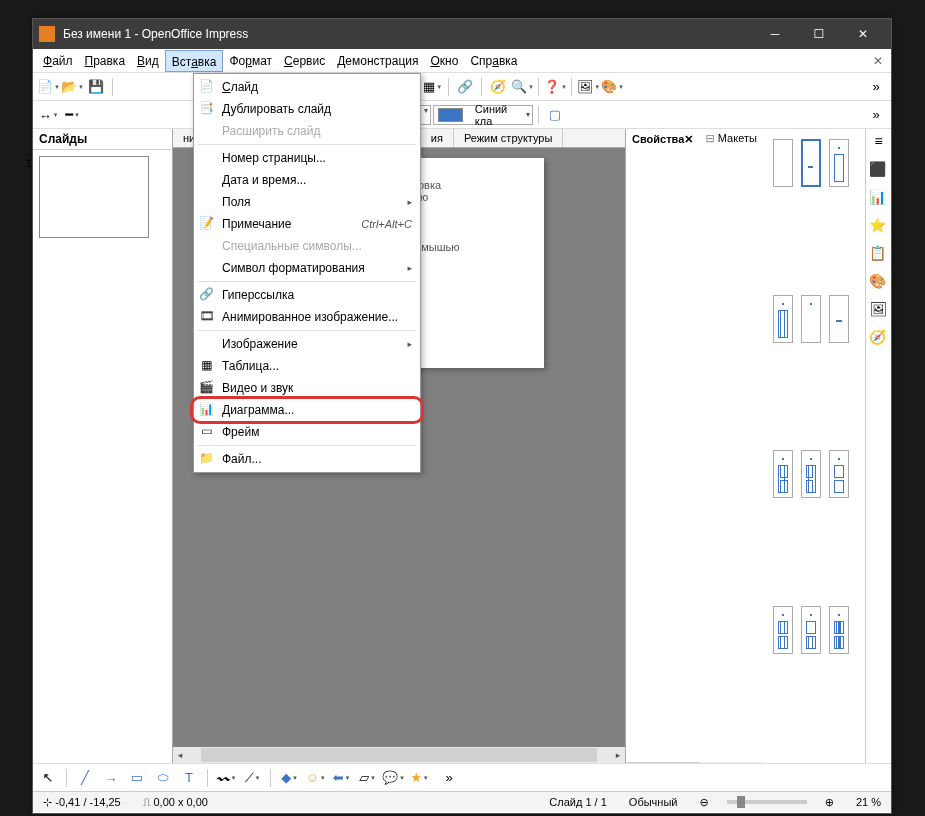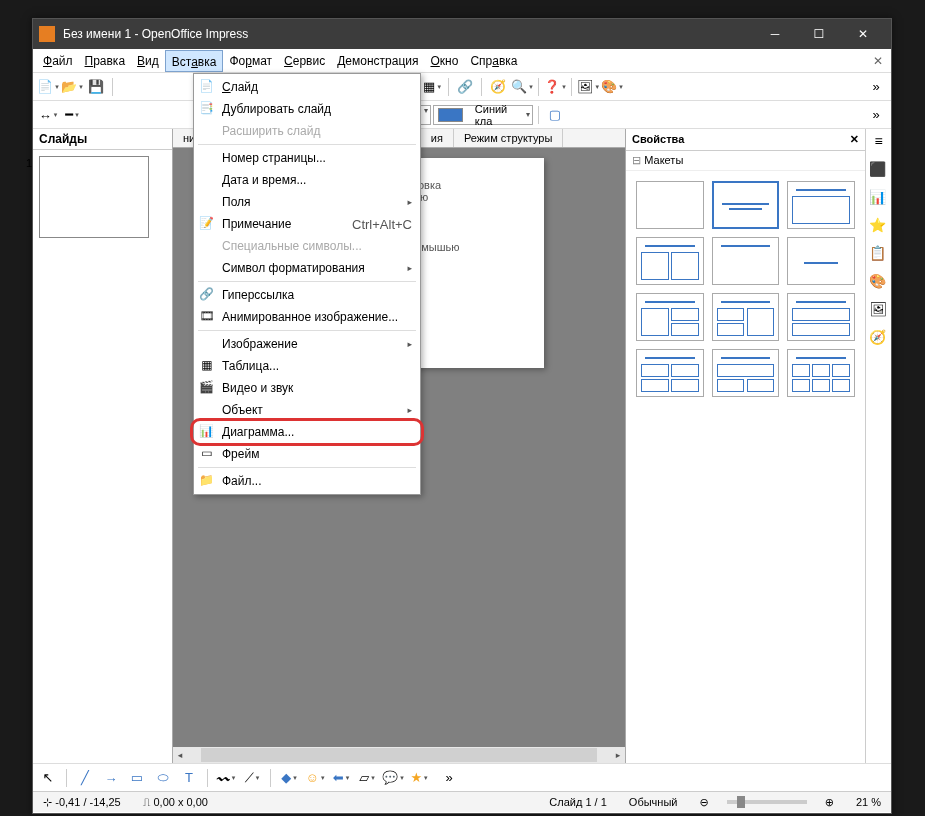--- a/index.html
+++ b/index.html
@@ -30,21 +30,21 @@
 .center { flex: 1; background: #808080; display: flex; flex-direction: column; position: relative; }
 .viewtabs { background: #f4f4f4; display: flex; flex-wrap: wrap; font-size: 11px; border-bottom: 1px solid #aaa; }
 .vtab { padding: 3px 10px; border-right: 1px solid #ccc; cursor: pointer; }
 .slidearea { flex: 1; display: flex; align-items: flex-start; justify-content: center; padding-top: 10px; overflow: hidden; }
 .slide { width: 290px; height: 210px; background: #fff; box-shadow: 2px 2px 6px rgba(0,0,0,0.3); padding: 12px; font-size: 11px; text-align: center; color: #555; }
 .slide .tbox1 { border: 1px dashed transparent; padding: 8px; margin-bottom: 20px; }
 .slide .tbox2 { border: 1px dashed transparent; padding: 8px; }
 .hscroll { height: 16px; background: #e8e8e8; display: flex; align-items: center; }
 .hscroll .track { flex: 1; height: 14px; background: #d0d0d0; margin: 0 14px; }
 .hscroll .arr { width: 14px; text-align: center; font-size: 9px; color: #555; }
-.proppane { width: 240px; border-left: 1px solid #aaa; display: flex; flex-direction: column; }
+.proppane { width: 240px; border-left: 1px solid #aaa; display: flex; flex-direction: row; }
 .proppane .phdr { font-size: 11px; padding: 4px 6px; font-weight: bold; border-bottom: 1px solid #ccc; display: flex; }
 .proppane .phdr .x { margin-left: auto; cursor: pointer; }
 .proppane .sect { font-size: 11px; padding: 3px 6px; border-bottom: 1px solid #eee; }
 .proppane .sect::before { content: '⊟ '; color: #888; }
 .layouts { display: grid; grid-template-columns: repeat(3, 1fr); gap: 8px; padding: 10px; }
 .lay { height: 48px; border: 1px solid #aaa; background: #fff; cursor: pointer; position: relative; padding: 4px; }
 .lay.sel { border: 2px solid #3a76c4; }
 .lay .bar { height: 2px; background: #3a76c4; margin: 3px 4px; }
 .lay .box { border: 1px solid #3a76c4; position: absolute; }
 .sidetools { width: 26px; border-left: 1px solid #ccc; display: flex; flex-direction: column; align-items: center; padding-top: 4px; gap: 8px; }
@@ -54,21 +54,21 @@
 .statusbar .seg { padding: 0 4px; }
 .statusbar .slider { flex: 0 0 80px; height: 4px; background: #ccc; position: relative; }
 .statusbar .slider .knob { width: 8px; height: 12px; background: #888; position: absolute; left: 10px; top: -4px; }
 
 .dropdown { position: absolute; top: 54px; left: 160px; width: 228px; background: #fff; border: 1px solid #999; box-shadow: 2px 2px 6px rgba(0,0,0,0.3); z-index: 100; font-size: 12px; padding: 2px 0; }
 .dropdown .ditem { display: flex; align-items: center; height: 22px; padding: 0 8px 0 4px; cursor: pointer; }
 .dropdown .ditem.disabled { color: #aaa; cursor: default; }
 .dropdown .dicon { width: 18px; height: 16px; margin-right: 6px; font-size: 12px; text-align: center; }
 .dropdown .dlabel { flex: 1; }
 .dropdown .dlabel u { text-decoration: underline; }
-.dropdown .dshort { font-size: 13px; color: #555; }
+.dropdown .dshort { font-size: 11px; color: #555; font-style: italic; }
 .dropdown .dsub::after { content: '▸'; font-size: 9px; color: #555; margin-left: 4px; }
 .dropdown .dsep { height: 1px; background: #ddd; margin: 2px 4px; }
 .dropdown .highlight { position: relative; }
 .dropdown .highlight::before { content: ''; position: absolute; left: -4px; right: -4px; top: -3px; bottom: -3px; border: 3px solid #d33; border-radius: 10px; pointer-events: none; }
 </style>
 </head>
 <body>
 
 <div class="window">
   <div class="titlebar">
@@ -334,24 +334,20 @@
         <span class="dlabel">Изображение</span>
       </div>
       <div class="ditem">
         <span class="dicon">▦</span>
         <span class="dlabel">Таблица...</span>
       </div>
       <div class="ditem">
         <span class="dicon">🎬</span>
         <span class="dlabel">Видео и звук</span>
       </div>
-      <div class="ditem dsub">
-        <span class="dicon"></span>
-        <span class="dlabel">Объект</span>
-      </div>
       <div class="ditem highlight">
         <span class="dicon">📊</span>
         <span class="dlabel">Диаграмма...</span>
       </div>
       <div class="ditem">
         <span class="dicon">▭</span>
         <span class="dlabel">Фрейм</span>
       </div>
       <div class="dsep"></div>
       <div class="ditem">

